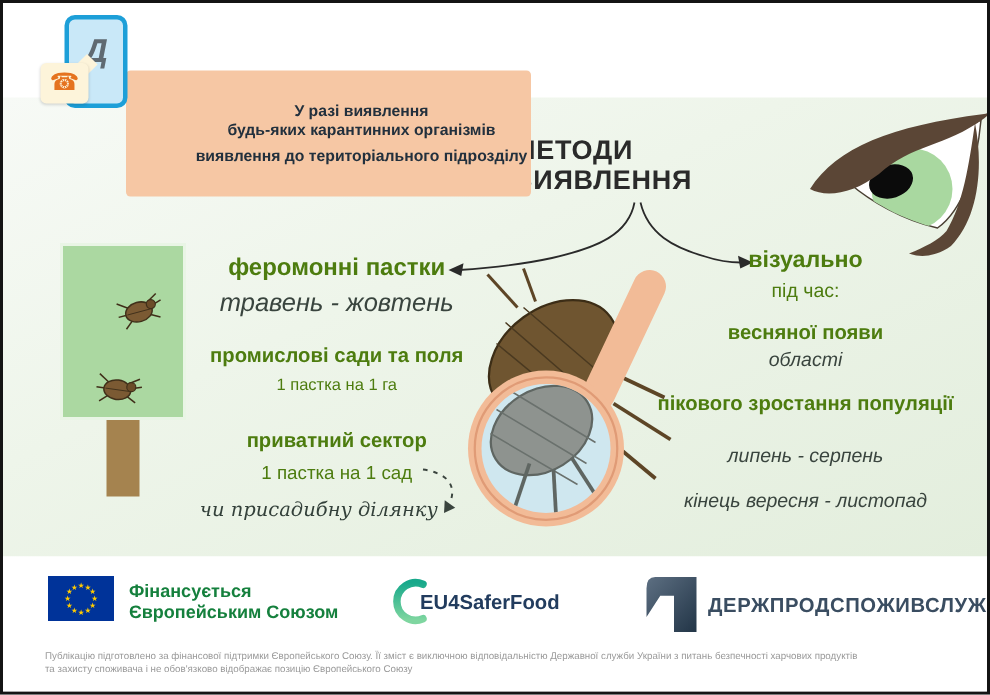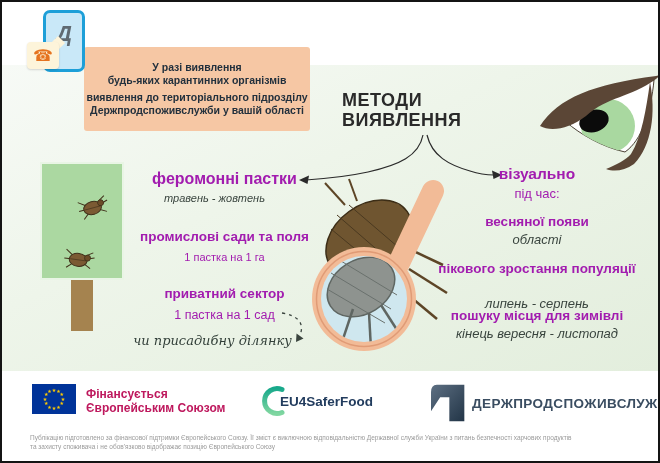--- a/index.html
+++ b/index.html
@@ -22,51 +22,51 @@
   #bubble{position:absolute;left:0;top:32px;width:32px;height:27px;
     background:#fdf4da;border-radius:4px;box-shadow:0 1px 2px rgba(0,0,0,.15);}
   #bubble .glyph{display:block;text-align:center;line-height:27px;
     color:#e5731f;font-size:16px;}
   #bubble-tail{position:absolute;left:26px;top:28px;width:10px;height:10px;
     background:#fdf4da;transform:rotate(45deg);}
   
   #alert-box{left:82px;top:45px;width:226px;height:84px;background:#f6c7a4;
     border-radius:3px;z-index:5;color:#22303d;font-weight:bold;
     font-size:10.5px;line-height:13px;text-align:center;
-    display:flex;flex-direction:column;justify-content:center;}
+    display:flex;flex-direction:column;justify-content:center;padding-left:44px;}
   #alert-box p{margin:2px 0;}
   
   #heading{left:340px;top:88px;width:160px;
     color:#2a2a2a;font-weight:bold;font-size:18px;line-height:20px;letter-spacing:.5px;}
   
-  .col-item{position:absolute;text-align:center;color:#a21caf;}
+  .col-item{position:absolute;text-align:center;color:#4d7c0f;}
   .bold-label{font-weight:bold;}
   .italic-period{font-style:italic;color:#39443e;}
   #lc-title{left:130px;top:168px;width:185px;font-size:16px;}
-  #lc-period{left:120px;top:190px;width:185px;font-size:11px;}
+  #lc-period{left:130px;top:190px;width:185px;font-size:17px;}
   #lc-i0-label{left:125px;top:227px;width:195px;font-size:13.5px;}
   #lc-i0-detail{left:125px;top:249px;width:195px;font-size:11px;}
   #lc-i1-label{left:125px;top:284px;width:195px;font-size:13.5px;}
   #lc-i1-detail{left:125px;top:306px;width:195px;font-size:12.5px;}
   #lc-note{left:118px;top:331px;width:185px;font-size:13px;
     font-family:"DejaVu Serif",serif;font-style:italic;color:#33403a;}
   #rc-title{left:435px;top:163px;width:200px;font-size:15.5px;}
   #rc-sub{left:435px;top:184px;width:200px;font-size:13px;}
   #rc-i0-label{left:430px;top:212px;width:210px;font-size:13.5px;}
   #rc-i0-period{left:430px;top:230px;width:210px;font-size:13px;}
   #rc-i1-label{left:428px;top:259px;width:214px;font-size:13.5px;}
   #rc-i1-period{left:428px;top:294px;width:214px;font-size:13px;}
   #rc-i2-label{left:428px;top:306px;width:214px;font-size:13.5px;}
   #rc-i2-period{left:428px;top:324px;width:214px;font-size:13px;}
   
   #trap-panel{left:38px;top:160px;width:84px;height:118px;background:#abd8a1;
     border:2px solid #e9f5e5;box-sizing:border-box;}
   #trap-post{left:69px;top:278px;width:22px;height:51px;background:#a5834f;}
   
-  #eu-funding-text{left:84px;top:385px;color:#be185d;font-weight:bold;
+  #eu-funding-text{left:84px;top:385px;color:#15803d;font-weight:bold;
     font-size:12px;line-height:14px;}
   #agency-name{left:470px;top:394px;color:#3a4d61;font-weight:bold;
     font-size:13.5px;letter-spacing:.4px;}
   .disclaimer{left:28px;width:615px;color:#9a9a9a;font-size:6.5px;line-height:9px;}
   #disc1{top:431px;} #disc2{top:440px;}
   svg{display:block;}
 </style>
 </head>
 <body>
 
@@ -85,21 +85,20 @@
     </div>
   </div>
 
   <div class="abs" id="alert-box">
     <p>
       <span>У разі виявлення</span><br>
       <span>будь-яких карантинних організмів</span>
     </p>
     <p>
       <span>виявлення до територіального підрозділу</span><br>
-      <span>Держпродспоживслужби у вашій області</span>
     </p>
   </div>
 
   <div class="abs" id="heading">
     <span>МЕТОДИ</span><br>
     <span>ВИЯВЛЕННЯ</span>
   </div>
 
   <svg class="abs" style="left:536px;top:70px;" width="126" height="102" viewBox="0 0 126 102">
     <defs>
@@ -183,21 +182,20 @@
   <div class="col-item bold-label" id="lc-i1-label">приватний сектор</div>
   <div class="col-item" id="lc-i1-detail">1 пастка на 1 сад</div>
   <div class="col-item bold-label" id="rc-title">візуально</div>
 
   <div class="col-item" id="lc-note">чи присадибну ділянку</div>
   <div class="col-item bold-label" id="rc-i0-label">весняної появи</div>
   <div class="col-item" id="rc-sub">під час:</div>
   <div class="col-item italic-period" id="rc-i0-period">області</div>
   <div class="col-item bold-label" id="rc-i1-label">пікового зростання популяції</div>
   <div class="col-item italic-period" id="rc-i1-period">липень - серпень</div>
-  <div class="col-item bold-label" id="rc-i2-label">пошуку місця для зимівлі</div>
   <div class="col-item italic-period" id="rc-i2-period">кінець вересня - листопад</div>
 
   <svg class="abs" style="left:30px;top:382px;" width="44" height="30" viewBox="0 0 44 30">
     <rect x="0" y="0" width="44" height="30" fill="#003399"></rect>
     <g fill="#ffcc00" font-size="5" text-anchor="middle" font-family="DejaVu Sans,sans-serif">
       <text x="22" y="7.8">★</text>
         <text x="26.5" y="9">★</text>
         <text x="29.8" y="12.3">★</text>
       <text x="31" y="16.8">★</text>
         <text x="29.8" y="21.3">★</text>

